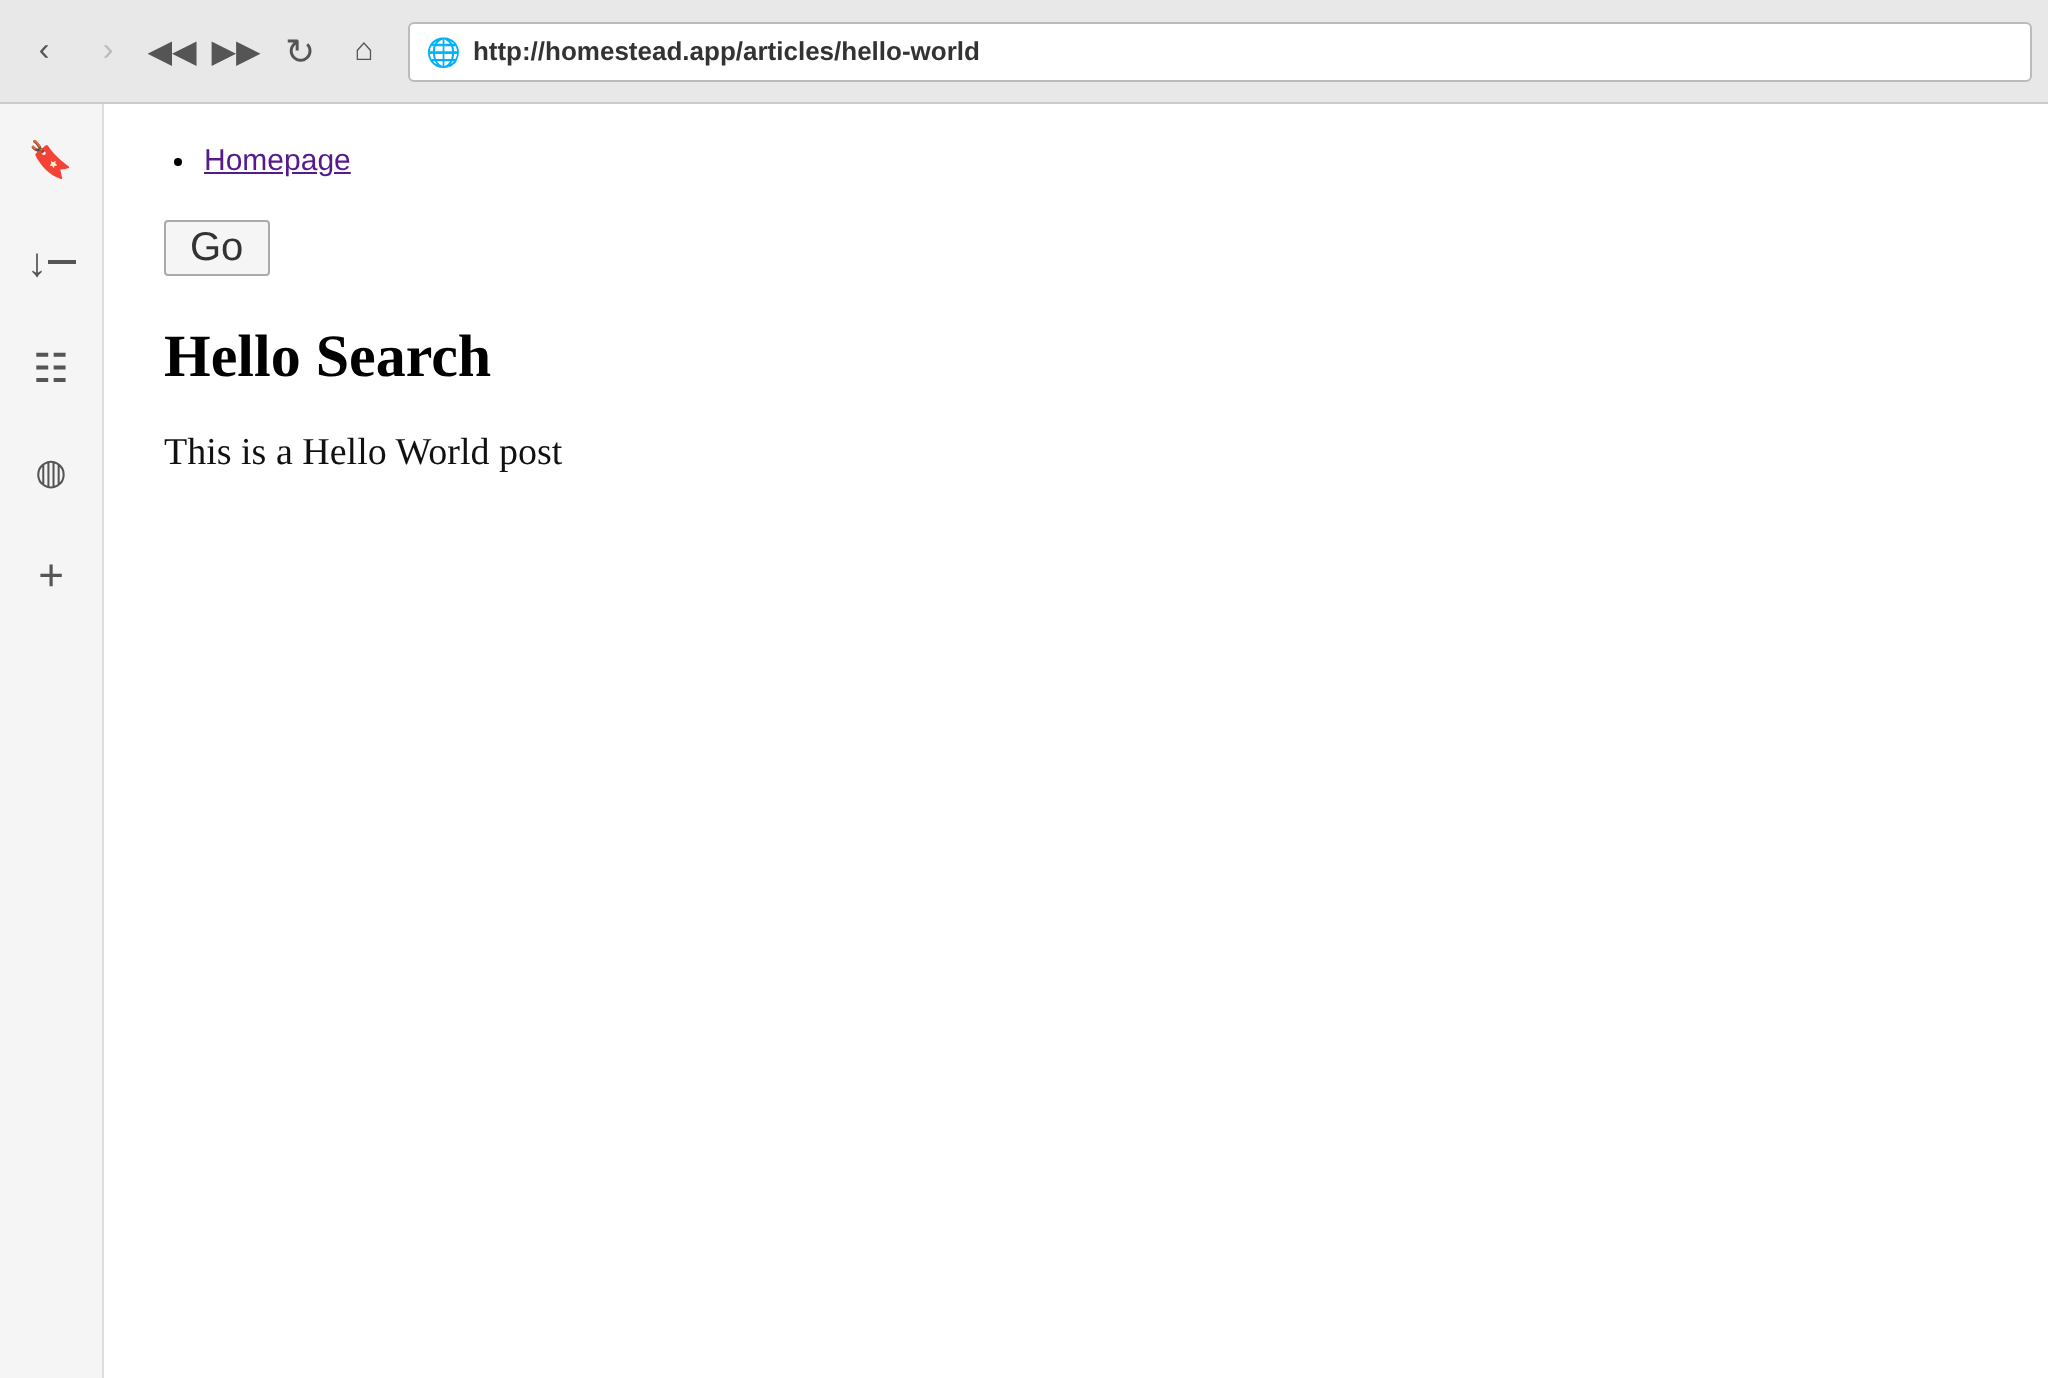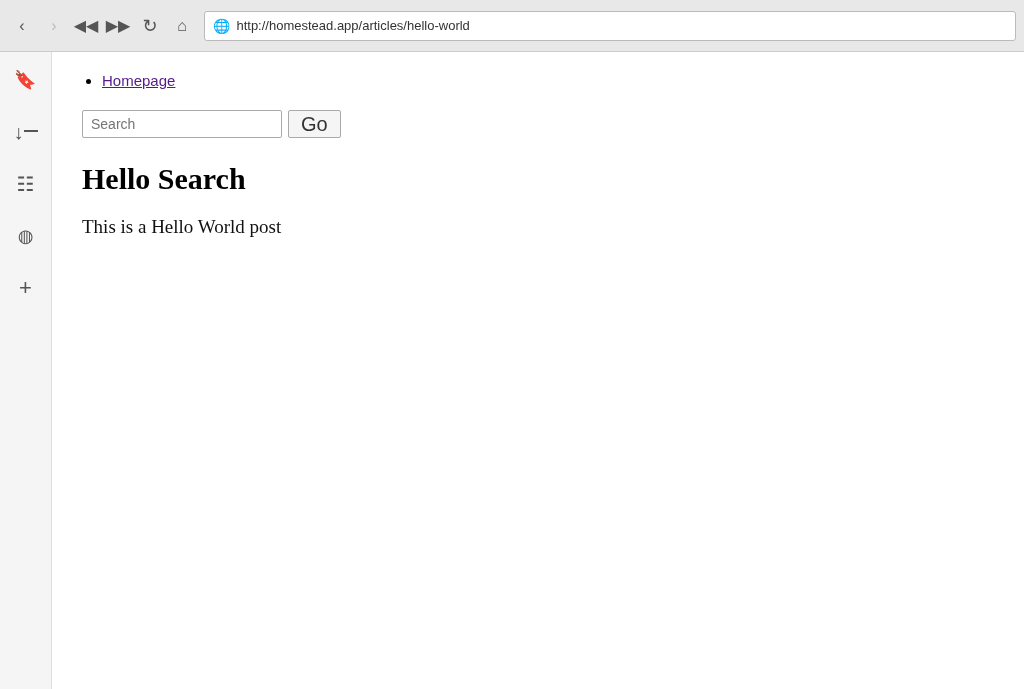--- a/index.html
+++ b/index.html
@@ -56,20 +56,21 @@
       flex-shrink: 0;
     }
 
     .address-input {
       flex: 1;
       border: none;
       outline: none;
       font-size: 13px;
       color: #333;
       background: transparent;
+      font-weight: bold;
     }
 
     
     .browser-body {
       display: flex;
       height: calc(689px - 52px);
     }
 
     .sidebar {
       width: 52px;
@@ -202,21 +203,20 @@
 
   <div class="page-content">
 
     <ul class="nav-list">
       <li>
         <a class="nav-link" href="#">Homepage</a>
       </li>
     </ul>
 
     <div class="search-form">
-      <input class="search-input" type="text" placeholder="Search" style="">
       <button class="go-button">Go</button>
     </div>
 
     <h1 class="article-title">Hello Search</h1>
 
     <p class="article-body">This is a Hello World post</p>
 
 
   </div>
 </div>

